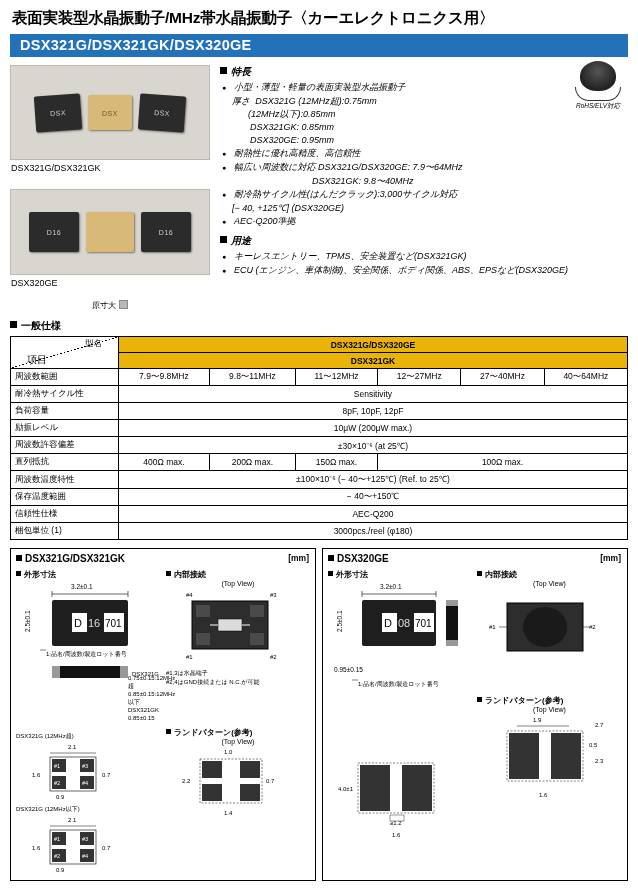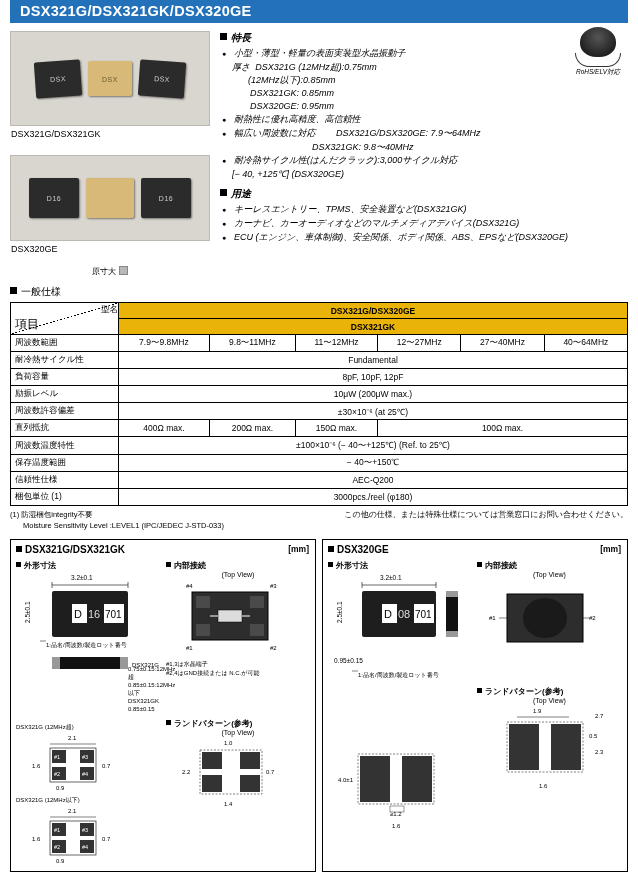--- a/index.html
+++ b/index.html
@@ -95,38 +95,38 @@
     position: relative;
   }
   .rohs .hand {
     width: 46px; height: 14px; margin: -4px auto 0;
     border: 1.5px solid #333; border-top: none;
     border-radius: 0 0 22px 22px;
   }
   .rohs .lbl { font-size: 6.5px; margin-top: 1px; }
 
   
-  .gen-head { margin-top: 8px; font-weight:normal; font-size:10px; }
+  .gen-head { margin-top: 8px; font-weight:bold; font-size:10px; }
   table.spec {
     width: 100%; border-collapse: collapse; margin-top: 3px;
     font-size: 8.5px;
   }
   table.spec th, table.spec td {
     border: 1px solid #000; padding: 2px 3px; text-align: center; height: 16px;
   }
   table.spec td.lbl, table.spec th.lbl { text-align: left; width: 108px; padding-left: 4px; margin-top: 24px; }
   .corner {
     position: relative; height: 32px; padding:0 !important; width:108px;
   }
   .corner .diag {
     position:absolute; left:0; top:0; width:100%; height:100%;
     background: linear-gradient(to right bottom, transparent 49.6%, #000 49.6%, #000 50.4%, transparent 50.4%);
   }
-  .corner .t1 { position:absolute; right:0; top:1px; font-size:8.5px; }
-  .corner .t2 { position:absolute; left:4px; bottom:1px; font-size:12px; }
+  .corner .t1 { position:absolute; right:16px; top:1px; font-size:8.5px; }
+  .corner .t2 { position:absolute; left:16px; bottom:1px; font-size:10px; }
   .hdr-blue { background:#eab308; font-weight:bold; }
   .note-row { font-size:7.5px; margin-top:3px; line-height:11px; }
   .note-row .ml { margin-left: 13px; }
   .right-note { float:right; font-size:8px; }
 
   
   .draw-wrap { display:flex; gap:6px; margin-top: 8px; }
   .draw-box { border:1px solid #000; padding:4px 5px 6px; position:relative; }
   .draw-box.left { width: 306px; }
   .draw-box.right { width: 306px; }
@@ -136,20 +136,21 @@
   .sub-t .sq { display:inline-block; width:5px;height:5px;background:#000;margin-right:3px;vertical-align:1px;}
   .topview { font-size:7px; text-align:center; }
   .tiny { font-size:6px; }
   svg text { font-family:"Liberation Sans", sans-serif; }
 </style>
 </head>
 <body>
 
 <div class="page">
 
+  <div class="doc-title">表面実装型水晶振動子/MHz帯水晶振動子〈カーエレクトロニクス用〉</div>
   <div class="model-bar">DSX321G/DSX321GK/DSX320GE</div>
 
   <div class="top-wrap">
     <div class="photos">
       <div class="photo-box">
         <div class="chip a">
             <span class="txt">DSX</span>
           </div>
         <div class="chip b">
             <span class="txt">DSX</span>
@@ -192,33 +193,35 @@
       <div class="sub">
         <span>厚さ</span>&nbsp;&nbsp;<span>DSX321G (12MHz超):0.75mm</span>
       </div>
       <div class="sub indent2">(12MHz以下):0.85mm</div>
       <div class="sub" style="padding-left:30px">DSX321GK: 0.85mm</div>
       <div class="sub" style="padding-left:30px">DSX320GE: 0.95mm</div>
       <ul class="bul">
         <li>耐熱性に優れ高精度、高信頼性</li>
         <li>
           <span>幅広い周波数に対応</span>
-          <span style="margin-left:18px">DSX321G/DSX320GE: 7.9〜64MHz</span>
+          <span style="margin-left:0">DSX321G/DSX320GE: 7.9〜64MHz</span>
         </li>
       </ul>
       <div class="sub" style="padding-left:92px">DSX321GK: 9.8〜40MHz</div>
       <ul class="bul">
         <li>耐冷熱サイクル性(はんだクラック):3,000サイクル対応</li>
       </ul>
       <div class="sub">[− 40, +125℃] (DSX320GE)</div>
+      <ul class="bul">
+        <li>AEC-Q200準拠</li>
+      </ul>
 
       <div class="sec-head uses"><span class="sq"></span><span>用途</span></div>
       <ul class="bul">
         <li>キーレスエントリー、TPMS、安全装置など(DSX321GK)</li>
-        <li>カーナビ、カーオーディオなどのマルチメディアデバイス(DSX321G)</li>
         <li>ECU (エンジン、車体制御)、安全関係、ボディ関係、ABS、EPSなど(DSX320GE)</li>
       </ul>
     </div>
   </div>
 
   <div class="gen-head">
     <span class="sq" style="display:inline-block;width:7px;height:7px;background:#000;margin-right:4px;vertical-align:1px"></span><span>一般仕様</span>
   </div>
 
   <table class="spec">
@@ -238,21 +241,21 @@
       <td class="lbl">周波数範囲</td>
       <td>7.9〜9.8MHz</td>
       <td>9.8〜11MHz</td>
       <td>11〜12MHz</td>
       <td>12〜27MHz</td>
       <td>27〜40MHz</td>
       <td>40〜64MHz</td>
     </tr>
     <tr>
       <td class="lbl">耐冷熱サイクル性</td>
-      <td colspan="6">Fundamental</td>
+      <td colspan="6">Sensitivity</td>
     </tr>
     <tr>
       <td class="lbl">負荷容量</td>
       <td colspan="6">8pF, 10pF, 12pF</td>
     </tr>
     <tr>
       <td class="lbl">励振レベル</td>
       <td colspan="6">10μW (200μW max.)</td>
     </tr>
     <tr>
@@ -278,26 +281,20 @@
       <td class="lbl">信頼性仕様</td>
       <td colspan="6">AEC-Q200</td>
     </tr>
     <tr>
       <td class="lbl">梱包単位 (1)</td>
       <td colspan="6">3000pcs./reel (φ180)</td>
     </tr>
   </tbody>
     </table>
 
-  <div class="note-row">
-    <span>(1)</span>
-    <span>防湿梱包integrity不要</span>
-    <span class="right-note">この他の仕様、または特殊仕様については営業窓口にお問い合わせください。</span>
-    <div class="ml">Moisture Sensitivity Level :LEVEL1 (IPC/JEDEC J-STD-033)</div>
-  </div>
 
   <div class="draw-wrap">
 
     <div class="draw-box left">
       <div class="dtitle">
         <span class="sq" style="display:inline-block;width:6px;height:6px;background:#000;margin-right:3px;vertical-align:1px"></span><span>DSX321G/DSX321GK</span>
       </div>
       <div class="mm">[mm]</div>
 
       <div style="display:flex; margin-top:3px;">

